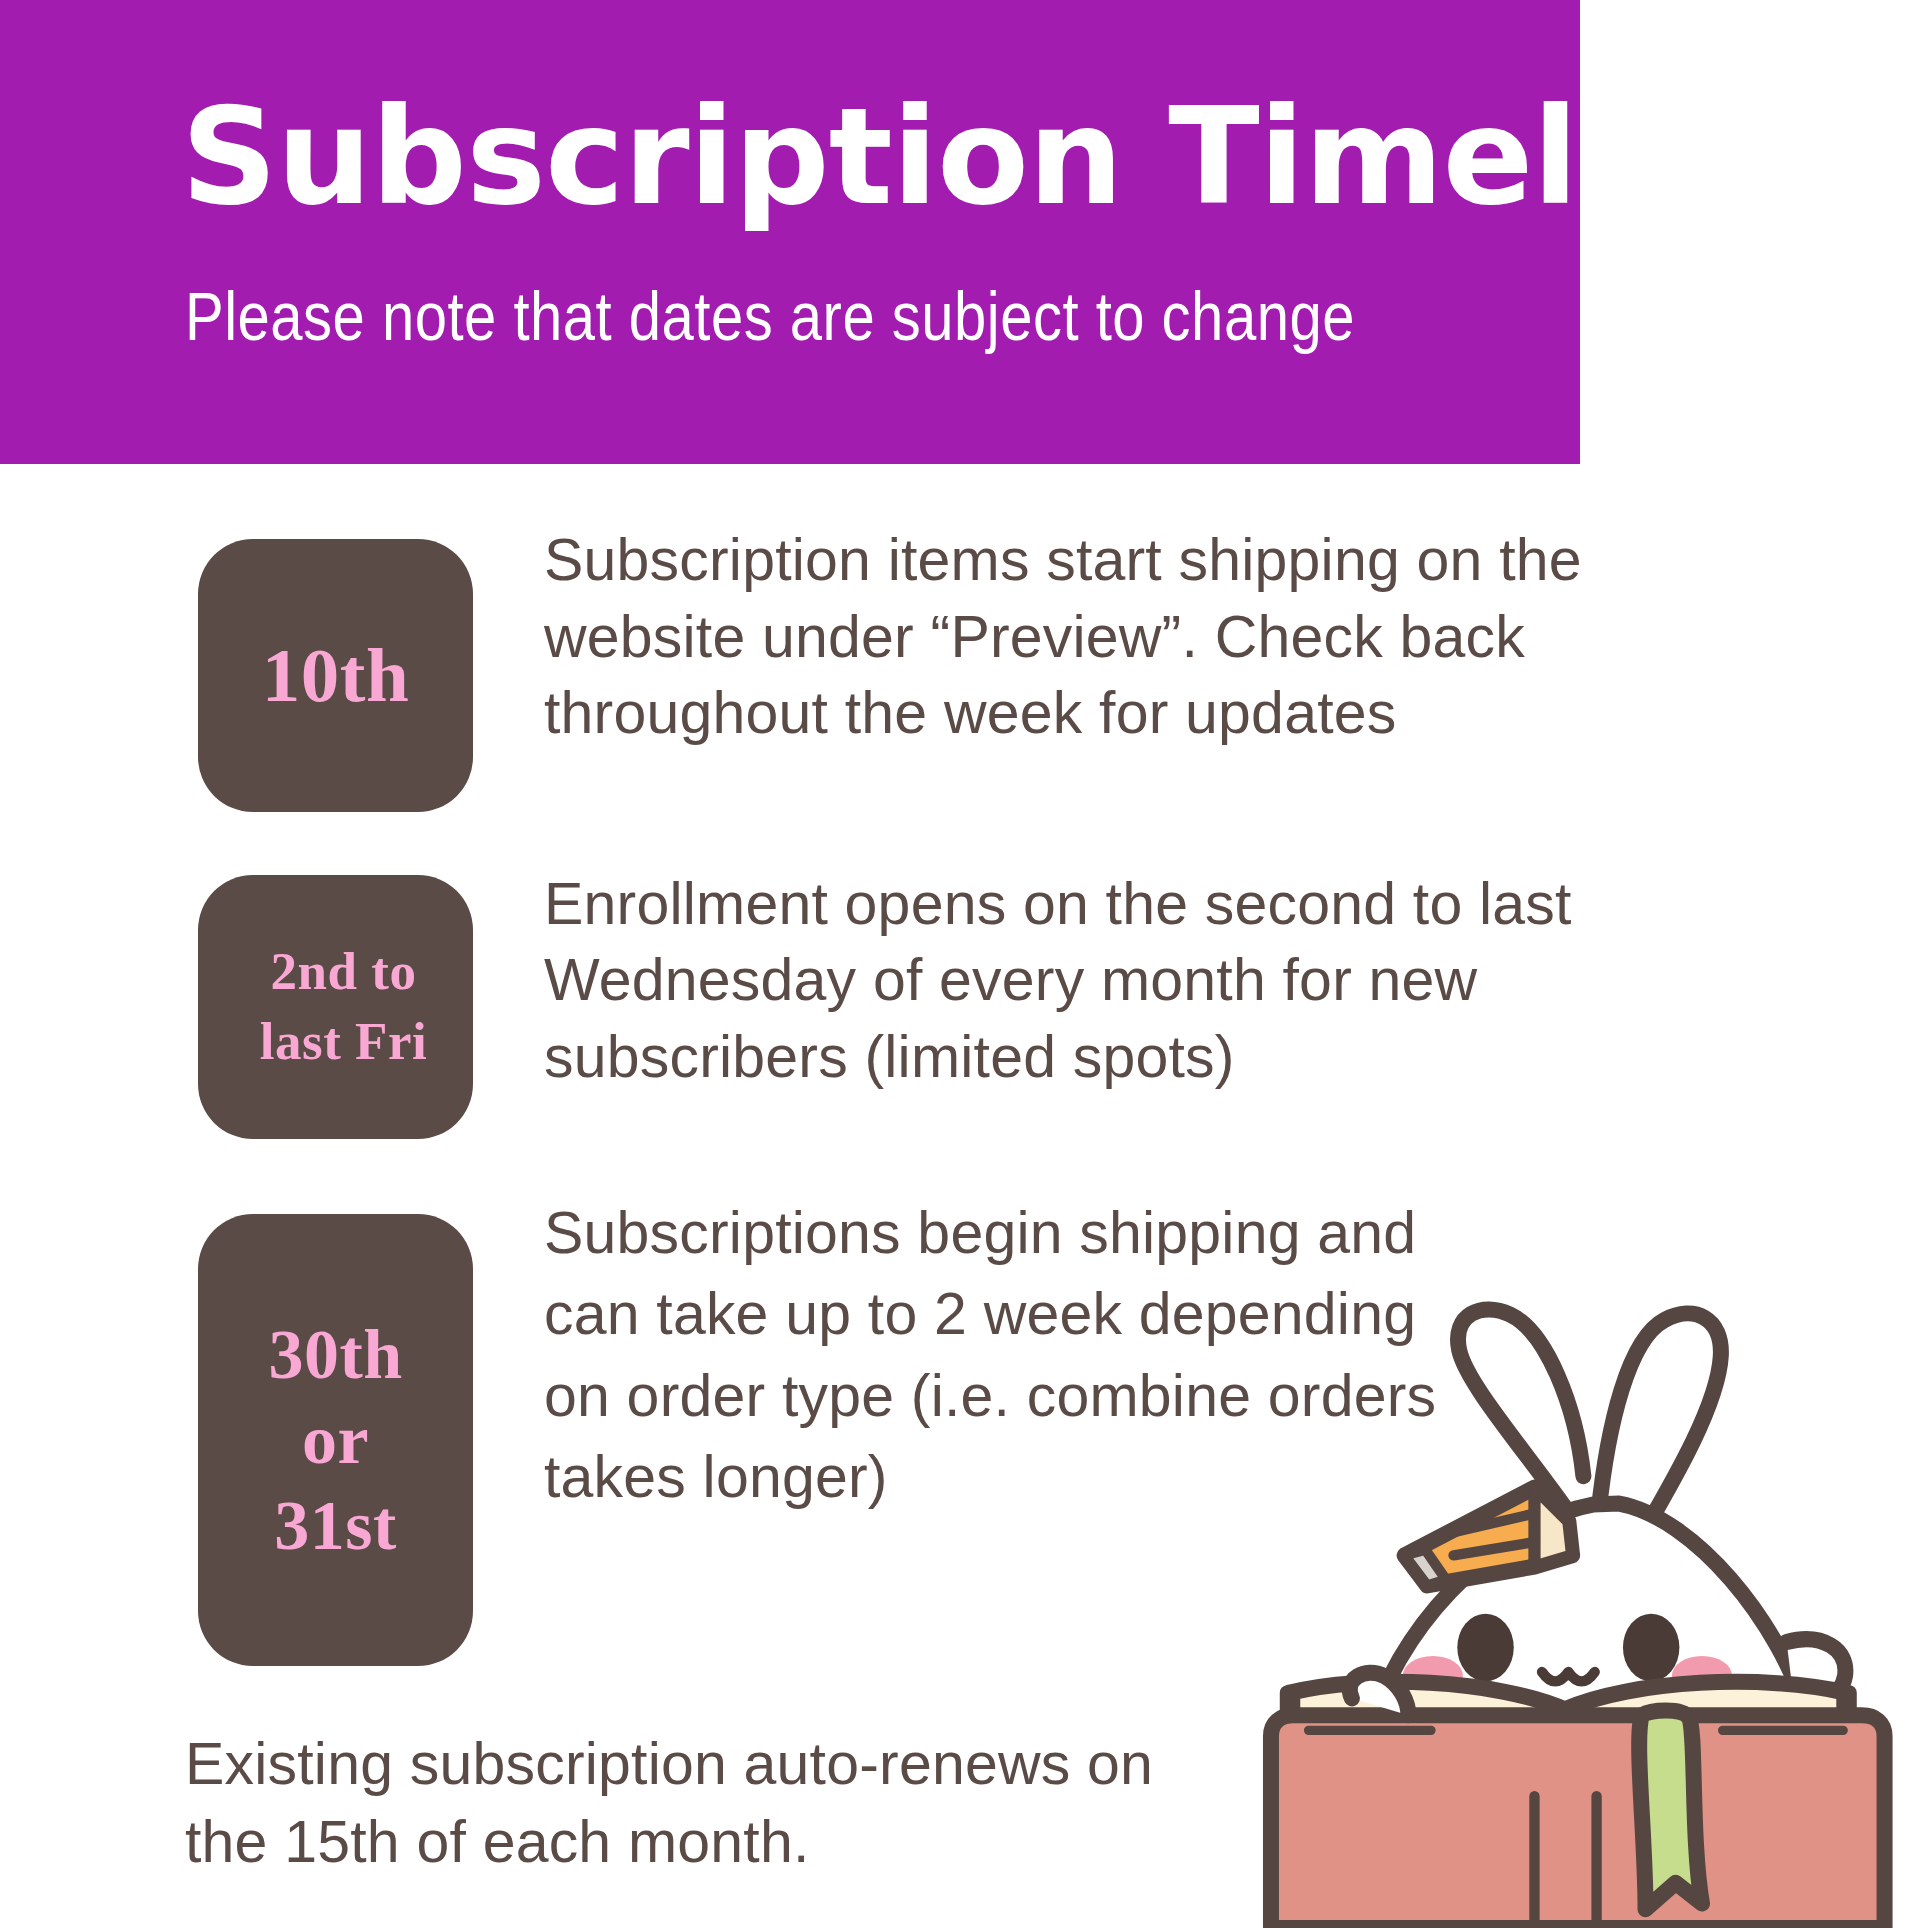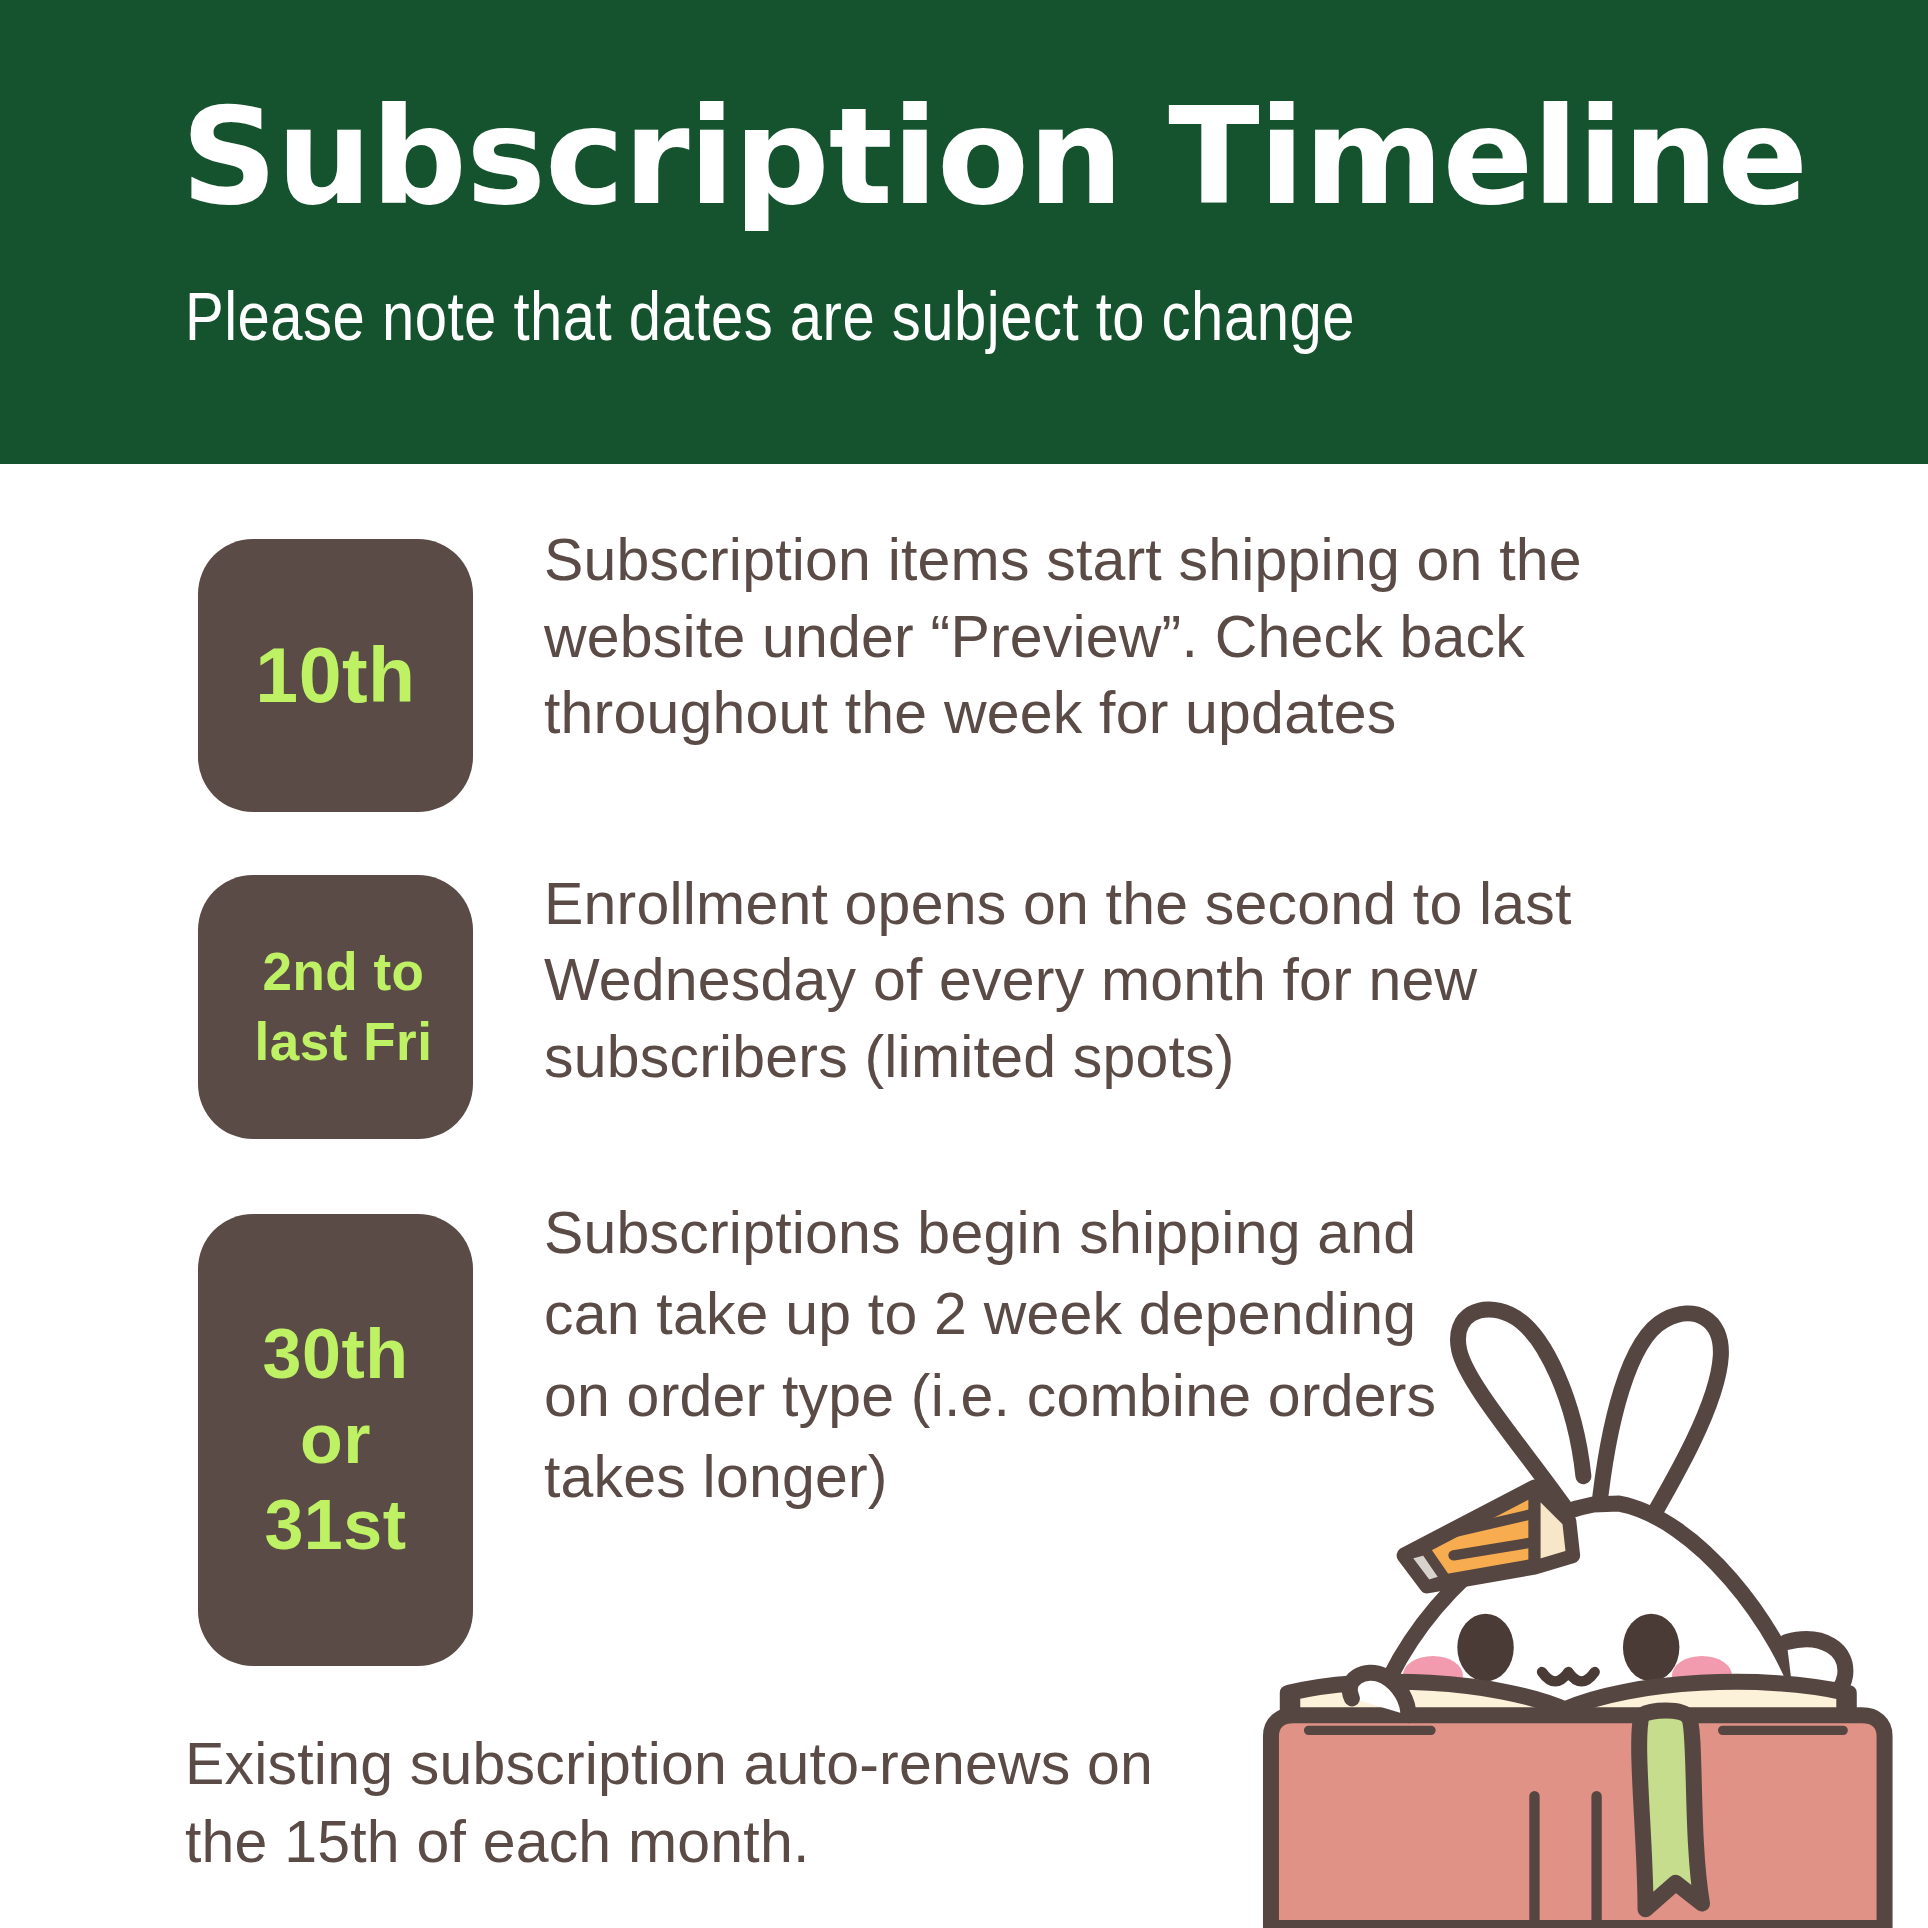--- a/index.html
+++ b/index.html
@@ -15,23 +15,23 @@
     width:1928px;
     height:1928px;
     background:#FFFFFF;
     overflow:hidden;
   }
 
   
   .header {
     position:absolute;
     left:0; top:0;
-    width:1928px;
+    width:1580px;
     height:464px;
-    background:#14532d;
+    background:#a21caf;
   }
   .header-title {
     position:absolute;
     left:181px;
     top:90px;
     font-family:"DejaVu Sans", sans-serif;
     font-weight:bold;
     font-size:134px;
     line-height:1.0;
     letter-spacing:-0.9px;
@@ -65,23 +65,23 @@
     position:absolute;
     left:198px;
     background:#5B4B46;
     border-radius:55px;
     display:flex;
     align-items:center;
     justify-content:center;
     text-align:center;
   }
   .badge-label {
-    font-family:Liberation Sans, sans-serif;
+    font-family:Liberation Serif, serif;
     font-weight:bold;
-    color:#bef264;
+    color:#f9a8d4;
     line-height:1.18;
     letter-spacing:0.5px;
     white-space:pre-line;
   }
   .row-1 .badge { top:0;  width:275px; height:273px; }
   .row-1 .badge-label { font-size:77px; }
 
   .row-2 .badge { top:0;  width:275px; height:264px;padding-left:16px; }
   .row-2 .badge-label { font-size:53px; line-height:1.32; }
 

